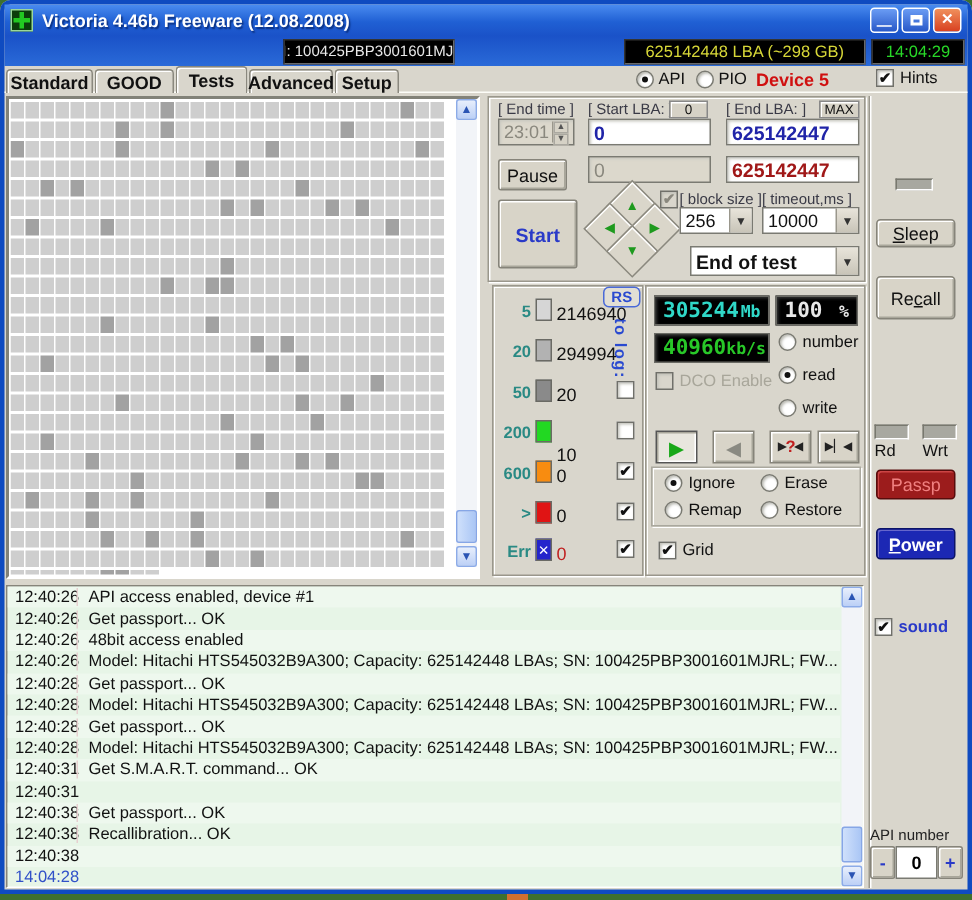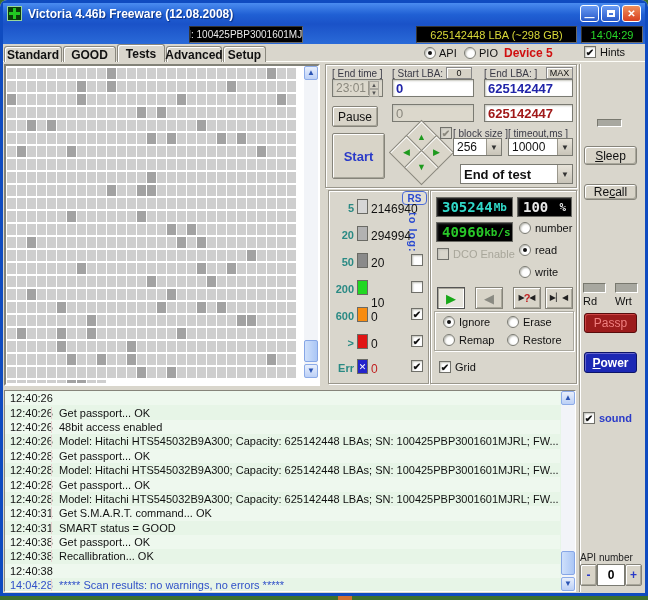--- a/index.html
+++ b/index.html
@@ -1114,21 +1114,21 @@
     <span class="lbl11">Grid</span>
   </div>
 
   <div class="vline" style="left:579px;top:64px;height:528px;"></div>
 
   <div class="ind" style="left:597px;top:119px;width:25px;height:8px;"></div>
   <div class="sidebtn btn" style="top:146px;height:19px;position:absolute;">
       <span style="text-decoration:underline;">S</span>
       <span>leep</span>
     </div>
-  <div class="sidebtn btn" style="top:184px;height:16px;position:absolute;">
+  <div class="sidebtn btn" style="top:184px;height:29px;position:absolute;">
       <span>Re</span>
       <span style="text-decoration:underline;">c</span>
       <span>all</span>
     </div>
 
   <div class="ind" style="left:583px;top:283px;width:23px;height:10px;"></div>
   <div class="ind" style="left:615px;top:283px;width:23px;height:10px;"></div>
   <div style="position:absolute;left:583px;top:295px;font-size:11px;color:#111;">Rd</div>
   <div style="position:absolute;left:615px;top:295px;font-size:11px;color:#111;">Wrt</div>
 
@@ -1146,20 +1146,21 @@
   <div style="position:absolute;left:580px;top:564px;width:62px;height:22px;display:flex;">
     <span class="btn" style="position:static;width:17px;height:22px;color:#2a3ac8;font-weight:bold;">-</span>
     <span style="flex:1;background:#fff;border:1px solid #7a7a72;display:flex;align-items:center;justify-content:center;font-size:12px;font-weight:bold;">0</span>
     <span class="btn" style="position:static;width:17px;height:22px;color:#2a3ac8;font-weight:bold;">+</span>
   </div>
 
   <div class="logpanel">
     <div id="log-rows" style="position:absolute;left:0;top:0;right:15px;bottom:0;">
   <div class="log-row">
     <span class="lt">12:40:26</span>
+    <span class="lx">API access enabled, device #1</span>
   </div>
 
   <div class="log-row">
     <span class="lt">12:40:26</span>
     <span class="lx">Get passport... OK</span>
   </div>
 
   <div class="log-row">
     <span class="lt">12:40:26</span>
     <span class="lx">48bit access enabled</span>
@@ -1190,40 +1191,38 @@
     <span class="lx">Model: Hitachi HTS545032B9A300; Capacity: 625142448 LBAs; SN: 100425PBP3001601MJRL; FW...</span>
   </div>
 
   <div class="log-row">
     <span class="lt">12:40:31</span>
     <span class="lx">Get S.M.A.R.T. command... OK</span>
   </div>
 
   <div class="log-row">
     <span class="lt">12:40:31</span>
-    <span class="lx">SMART status = GOOD</span>
   </div>
 
   <div class="log-row">
     <span class="lt">12:40:38</span>
     <span class="lx">Get passport... OK</span>
   </div>
 
   <div class="log-row">
     <span class="lt">12:40:38</span>
     <span class="lx">Recallibration... OK</span>
   </div>
 
   <div class="log-row">
     <span class="lt">12:40:38</span>
   </div>
 
   <div class="log-row hl">
     <span class="lt">14:04:28</span>
-    <span class="lx">***** Scan results: no warnings, no errors *****</span>
   </div>
 </div>
     <div class="sb" style="right:0;top:0;width:14px;height:200px;">
       <div class="sb-btn" style="top:0;">▲</div>
       <div class="sb-thumb" style="bottom:16px;height:24px;"></div>
       <div class="sb-btn" style="bottom:0;">▼</div>
     </div>
   </div>
 
 </div>

